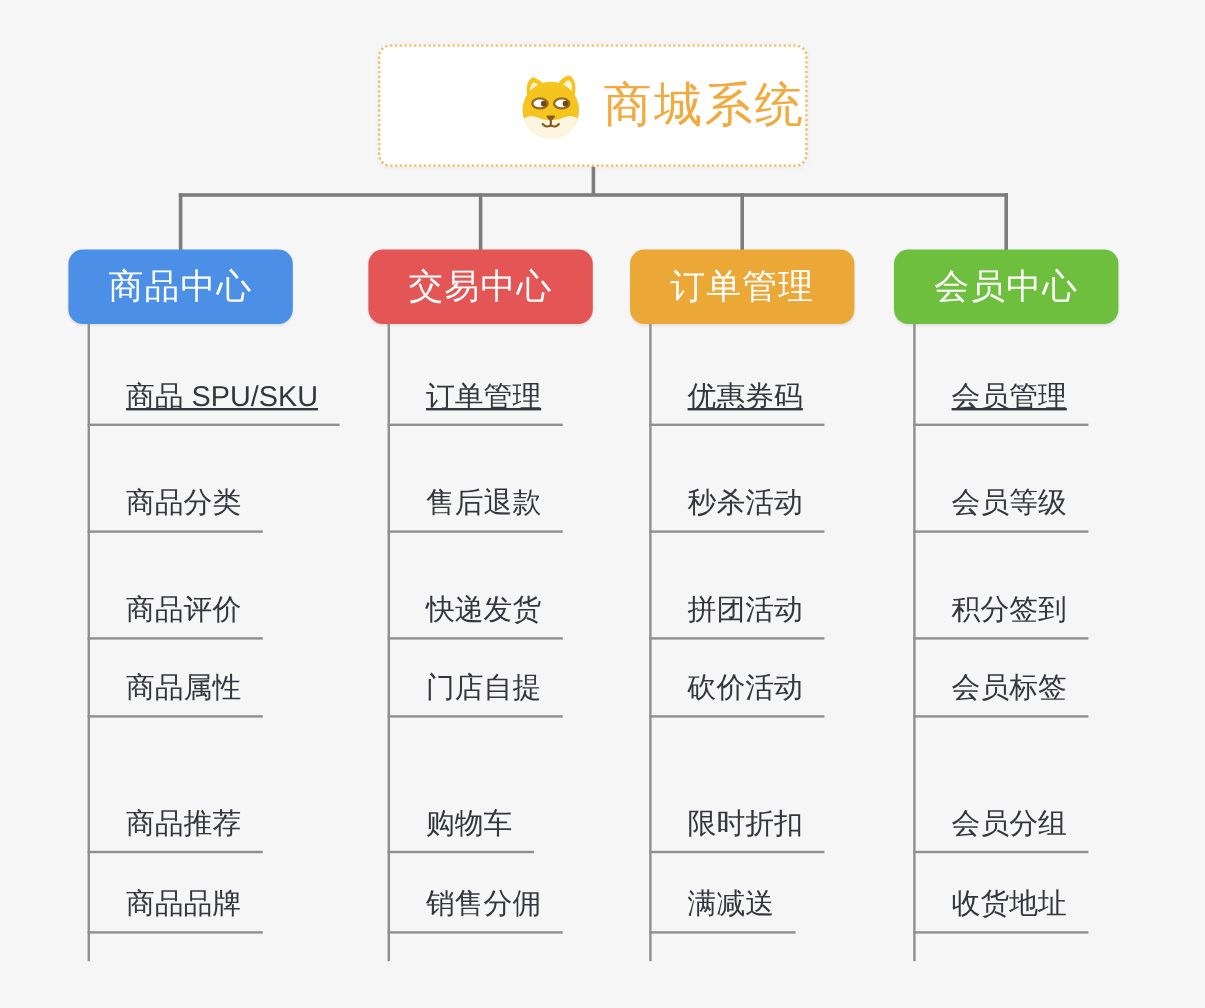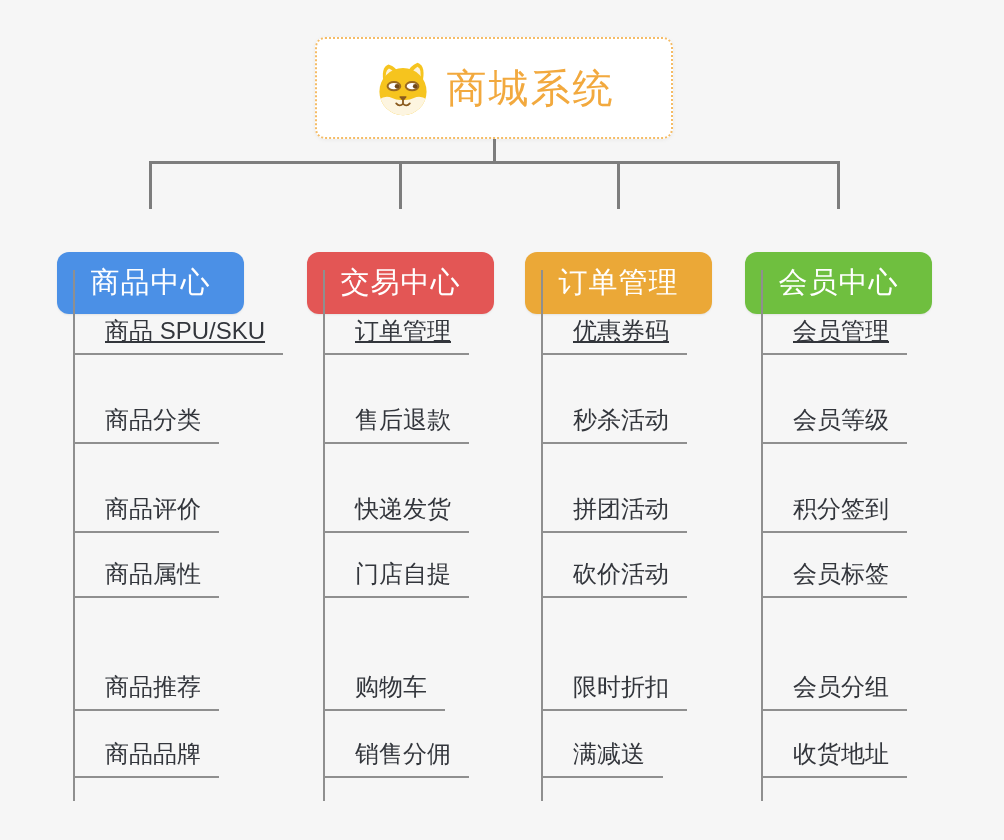--- a/index.html
+++ b/index.html
@@ -11,21 +11,21 @@
   }
   .canvas{position:relative;width:1004px;height:840px;}
 
   
   .root-node{
     position:absolute;left:315px;top:37px;width:358px;height:102px;
     box-sizing:border-box;
     background:#ffffff;
     border:2px dotted #f5bc66;
     border-radius:10px;
-    display:flex;align-items:center;justify-content:center;gap:15px;
+    display:flex;align-items:center;justify-content:flex-end;gap:15px;
     box-shadow:0 1px 4px rgba(0,0,0,0.05);
     cursor:pointer;
   }
   .doge{width:58px;height:58px;display:block;flex:0 0 auto;}
   .root-label{
     font-size:40px;line-height:1;letter-spacing:2px;
     color:#f2a93e;font-weight:500;white-space:nowrap;
   }
 
   
@@ -44,21 +44,20 @@
   .b1{left:307px;}
   .b2{left:525px;}
   .b3{left:745px;}
 
   .hdr{
     width:187px;height:62px;border-radius:12px;
     display:flex;align-items:center;justify-content:center;
     color:#ffffff;font-size:29px;letter-spacing:1px;
     cursor:pointer;white-space:nowrap;
     box-shadow:0 1px 2px rgba(0,0,0,0.08);
-    margin-top:44px;
   }
 
   .trunk{
     position:absolute;left:16px;top:62px;
     width:2px;height:531px;background:#8f8f8f;
   }
 
   .leaf{
     position:absolute;left:16px;transform:translateY(-100%);
     box-sizing:border-box;

